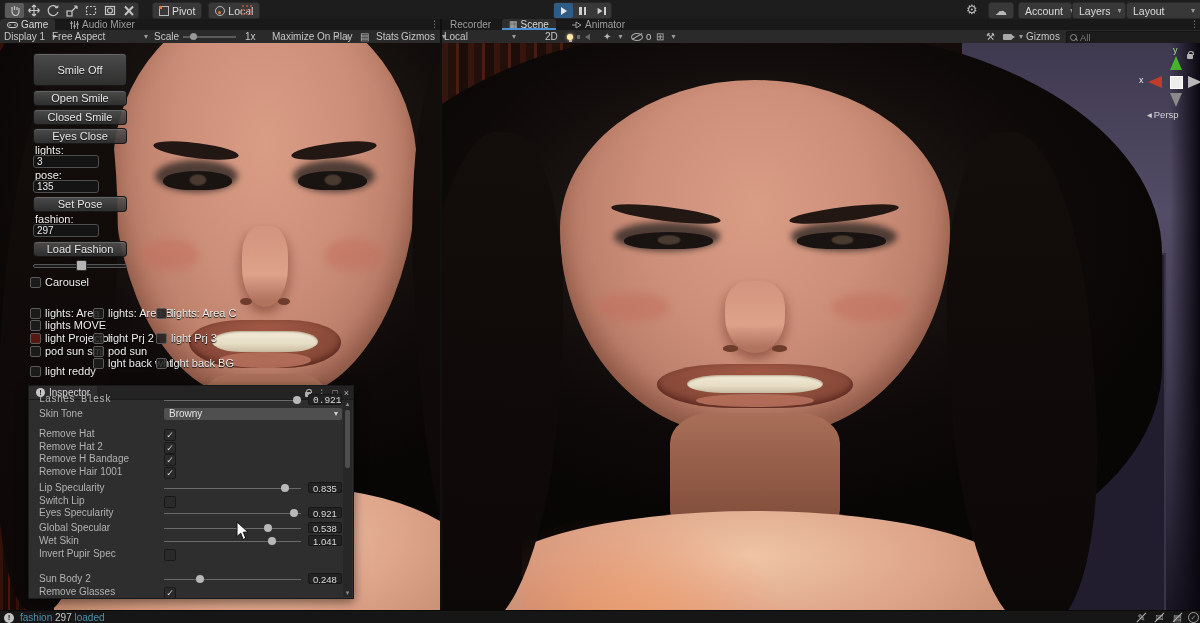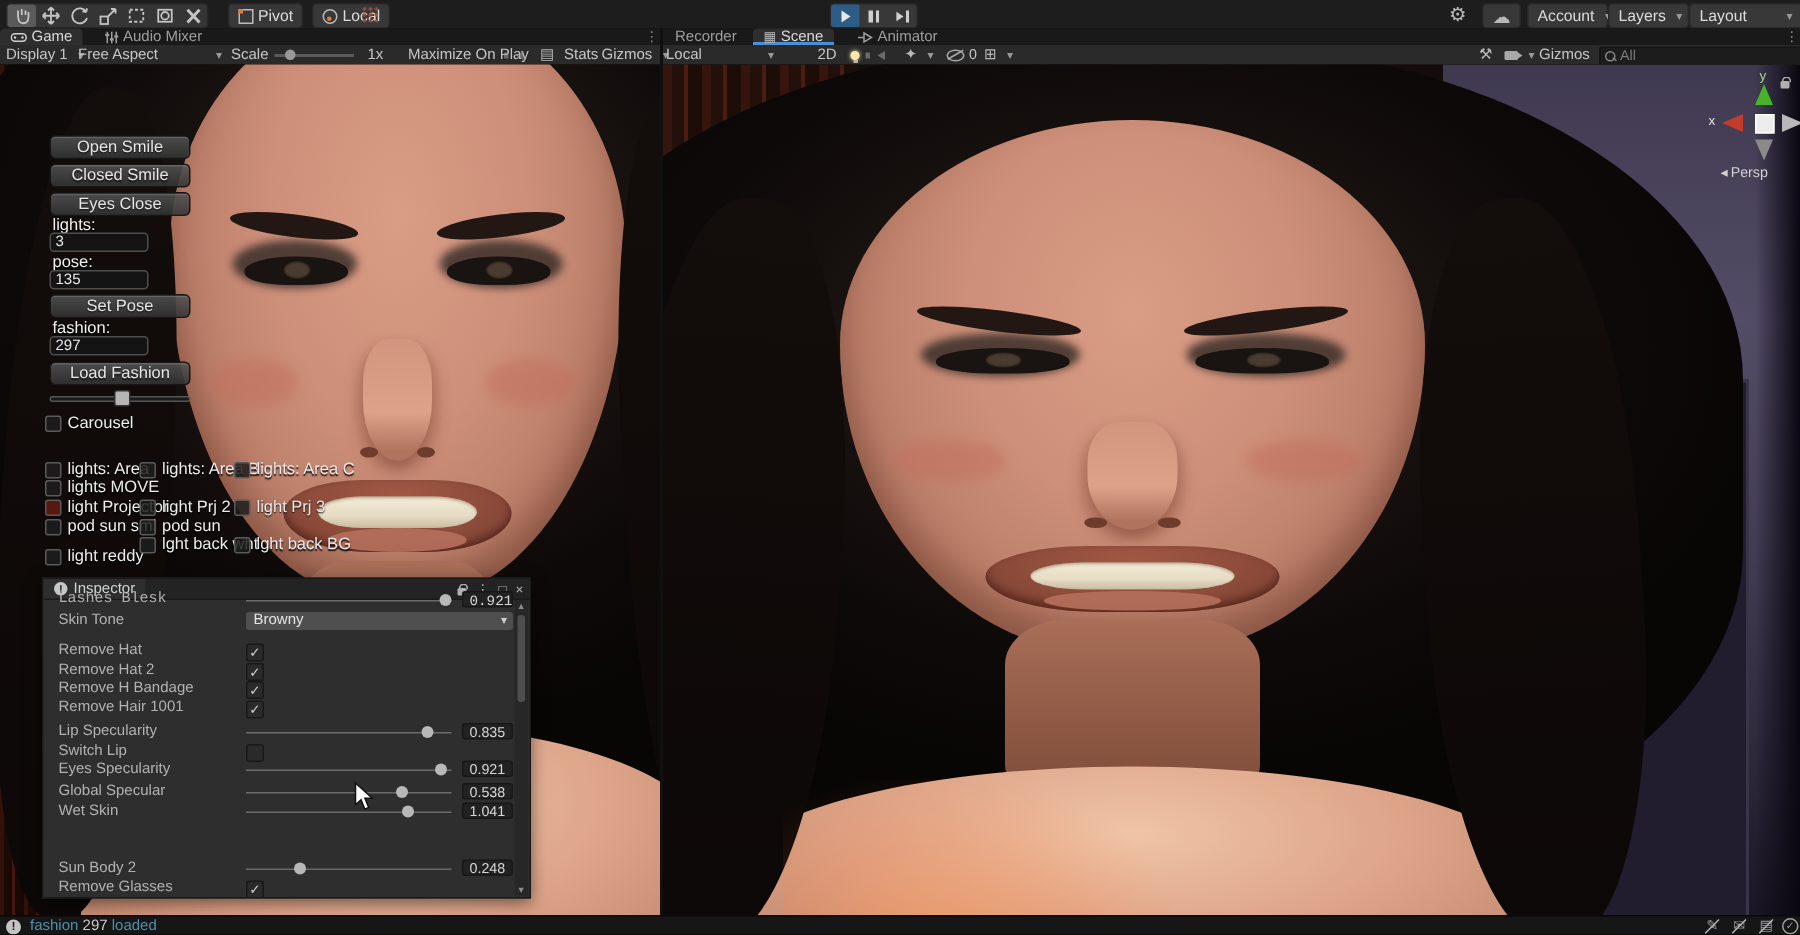--- a/index.html
+++ b/index.html
@@ -395,20 +395,21 @@
         <div class="p-nostril r"></div>
       <div class="p-mouth"></div>
         <div class="p-teeth"></div>
         <div class="p-lowlip"></div>
       <div class="p-neck"></div>
         <div class="p-chest"></div>
       <div class="p-hair-l"></div>
         <div class="p-hair-r"></div>
     </div>
 
+    <div class="ov-btn" style="top:10px;height:31px;">Smile Off</div>
     <div class="ov-btn" style="top:47px;height:14px;">Open Smile</div>
     <div class="ov-btn" style="top:66px;height:14px;">Closed Smile</div>
     <div class="ov-btn" style="top:85px;height:14px;">Eyes Close</div>
     <div class="ov-label" style="top:101px;">lights:</div>
     <div class="ov-input" style="top:112px;">3</div>
     <div class="ov-label" style="top:126px;">pose:</div>
     <div class="ov-input" style="top:137px;">135</div>
     <div class="ov-btn" style="top:153px;height:14px;">Set Pose</div>
     <div class="ov-label" style="top:170px;">fashion:</div>
     <div class="ov-input" style="top:181px;">297</div>
@@ -536,20 +537,24 @@
             <span class="ithumb" style="left: 76%;"></span>
           </span>
         <span class="ival">0.538</span>
       </div>
       <div class="irow" style="top:149px;">
         <span class="ilabel">Wet Skin</span>
         <span class="itrack">
             <span class="ithumb" style="left: 79%;"></span>
           </span>
         <span class="ival">1.041</span>
+      </div>
+      <div class="irow" style="top:162px;">
+        <span class="ilabel">Invert Pupir Spec</span>
+        <span class="icheck"></span>
       </div>
       <div class="irow" style="top:187px;">
         <span class="ilabel">Sun Body 2</span>
         <span class="itrack">
             <span class="ithumb" style="left: 26%;"></span>
           </span>
         <span class="ival">0.248</span>
       </div>
       <div class="irow" style="top:200px;">
         <span class="ilabel">Remove Glasses</span>

